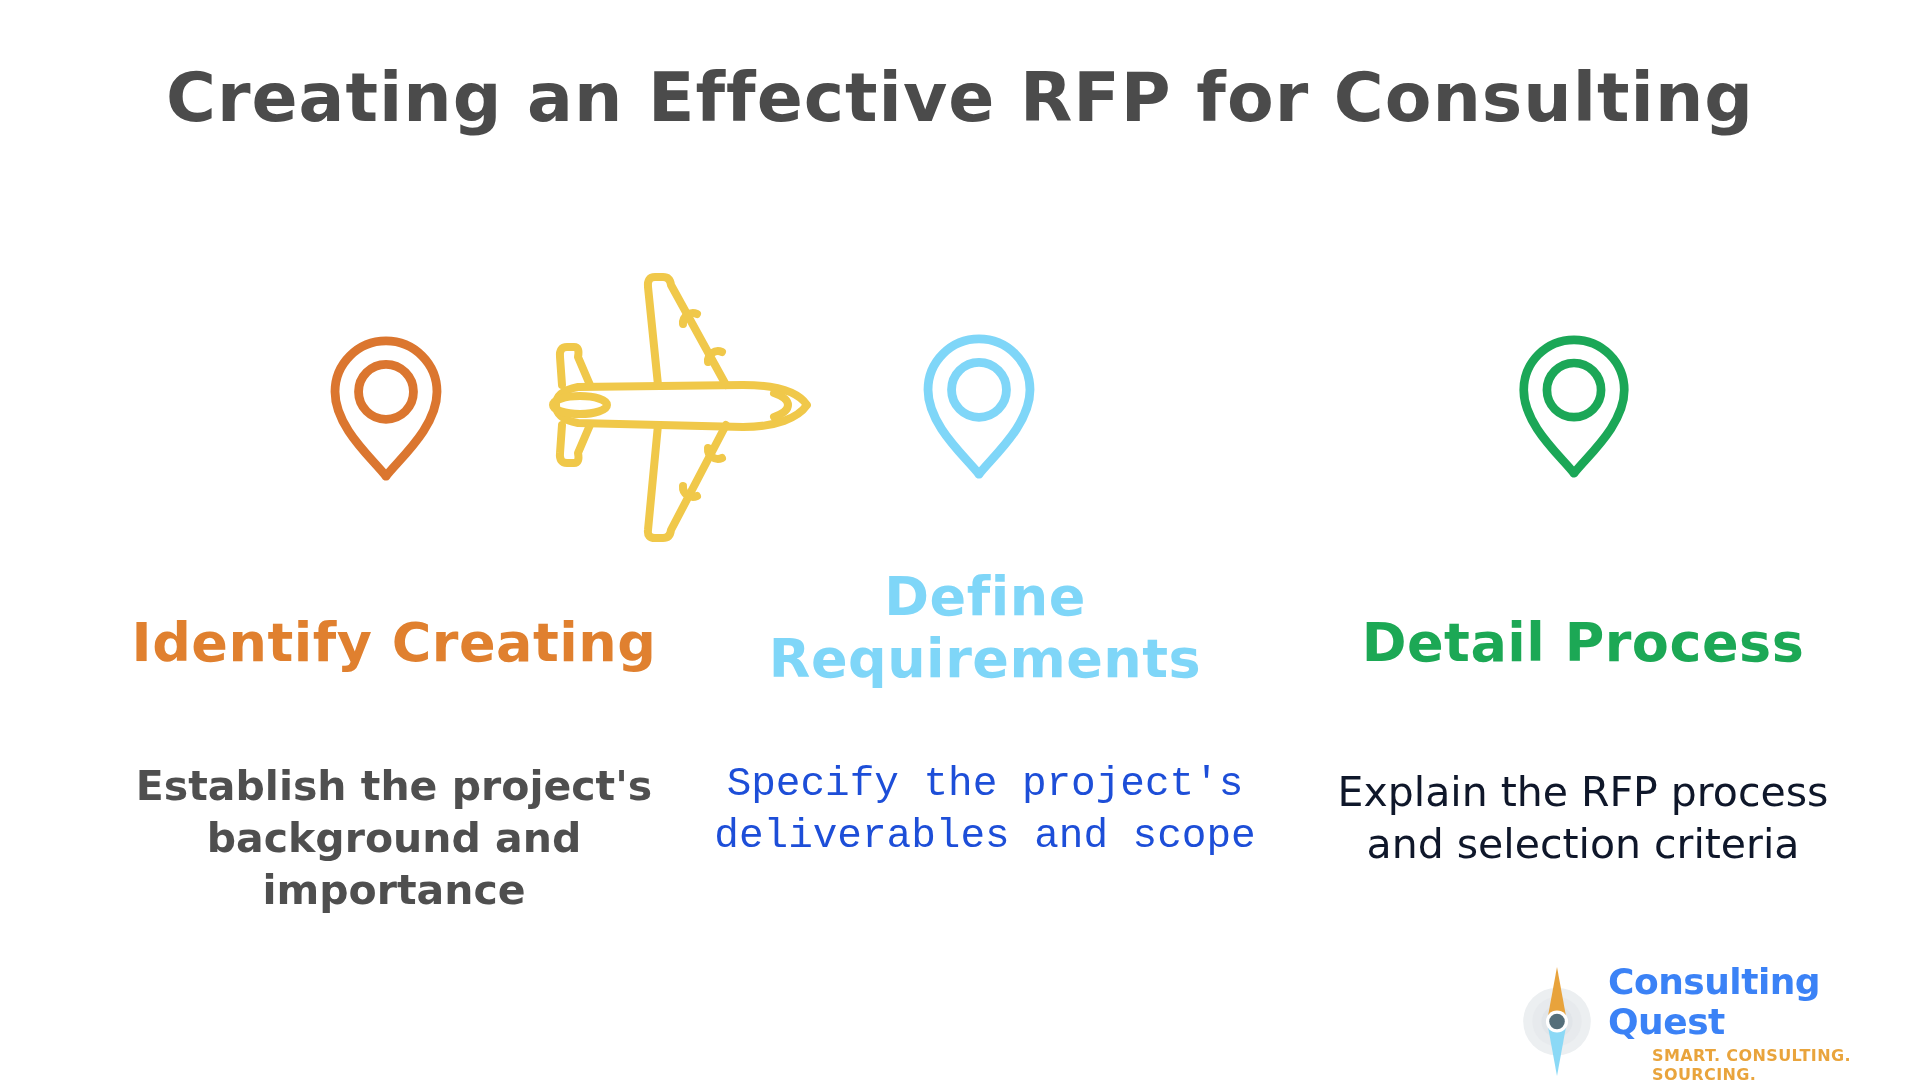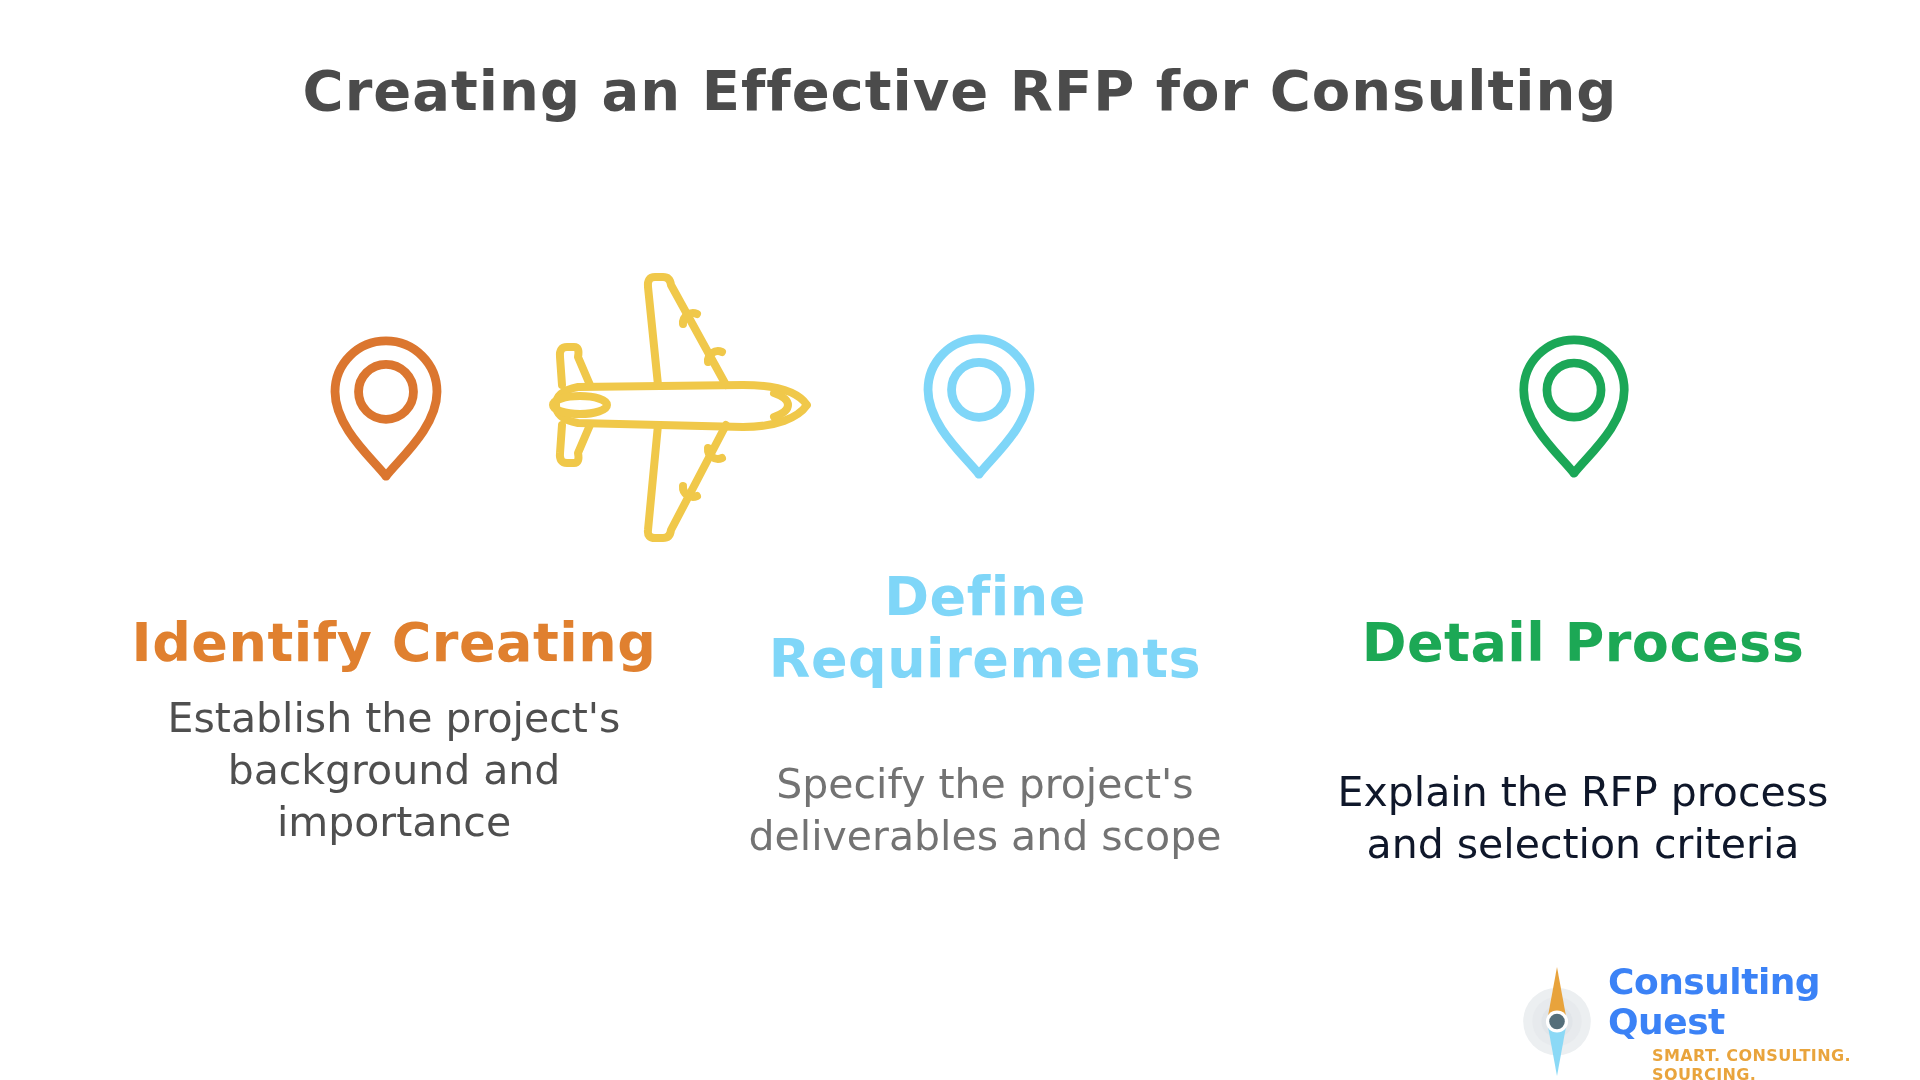--- a/index.html
+++ b/index.html
@@ -7,21 +7,21 @@
     width: 1920px; height: 1080px;
     background: #ffffff;
     font-family: "DejaVu Sans", "Liberation Sans", sans-serif;
     overflow: hidden;
   }
   .canvas { position: relative; width: 1920px; height: 1080px; background: #ffffff; }
 
   .title {
     position: absolute; top: 58px; left: 0; width: 1920px;
     text-align: center;
-    font-size: 56px; font-weight: 700; letter-spacing: 1px;
+    font-size: 68px; font-weight: 700; letter-spacing: 1px;
   }
 
   .pin { position: absolute; }
   .pin svg { display: block; }
 
   .plane { position: absolute; left: 548px; top: 262px; }
 
   .step-heading {
     position: absolute; width: 580px;
     text-align: center; font-size: 54px; font-weight: 700;
@@ -29,21 +29,21 @@
   }
   .step-desc {
     position: absolute; width: 580px;
     text-align: center; font-size: 41px; font-weight: 400;
     line-height: 52px; white-space: pre-line;
   }
 
   #heading-1 { left: 104px;  top: 612px; }
   #heading-2 { left: 695px;  top: 566px; }
   #heading-3 { left: 1293px; top: 612px; }
-  #desc-1    { left: 104px;  top: 692px; }
+  #desc-1    { left: 104px;  top: 760px; font-weight: bold; }
   #desc-2    { left: 695px;  top: 758px; }
   #desc-3    { left: 1293px; top: 758px; }
 
   #pin-1 { left: 327px;  top: 333px; }
   #pin-2 { left: 920px;  top: 331px; }
   #pin-3 { left: 1516px; top: 332px; }
 
   .logo {
     position: absolute; left: 1518px; top: 962px;
     display: flex; flex-direction: row; align-items: center; gap: 12px;
@@ -103,21 +103,21 @@
   </div>
 
   <div class="step-heading" id="heading-1" style="color: rgb(224, 128, 47);">Identify Creating</div>
   <div class="step-heading" id="heading-3" style="color: rgb(28, 168, 85);">Detail Process</div>
   <div class="step-heading" id="heading-2" style="color: rgb(127, 214, 248);">Define
 Requirements</div>
 
   <div class="step-desc" id="desc-1" style="color: rgb(79, 79, 79);">Establish the project's
 background and
 importance</div>
-  <div class="step-desc" id="desc-2" style="color: #737373;">Specify the project's
+  <div class="step-desc" id="desc-2" style="color: #1d4ed8; font-family: Liberation Mono, monospace;">Specify the project's
 deliverables and scope</div>
   <div class="step-desc" id="desc-3" style="color: #0f172a; margin-top: 8px;">Explain the RFP process
 and selection criteria</div>
 
   <div class="logo">
     <span>
       <svg width="78" height="117" viewBox="0 0 120 180">
         <circle cx="60" cy="90" r="52" fill="#ECEFF1"></circle>
         <circle cx="60" cy="90" r="38" fill="#E7EAED"></circle>
         <circle cx="60" cy="90" r="24" fill="#E1E5E9"></circle>

